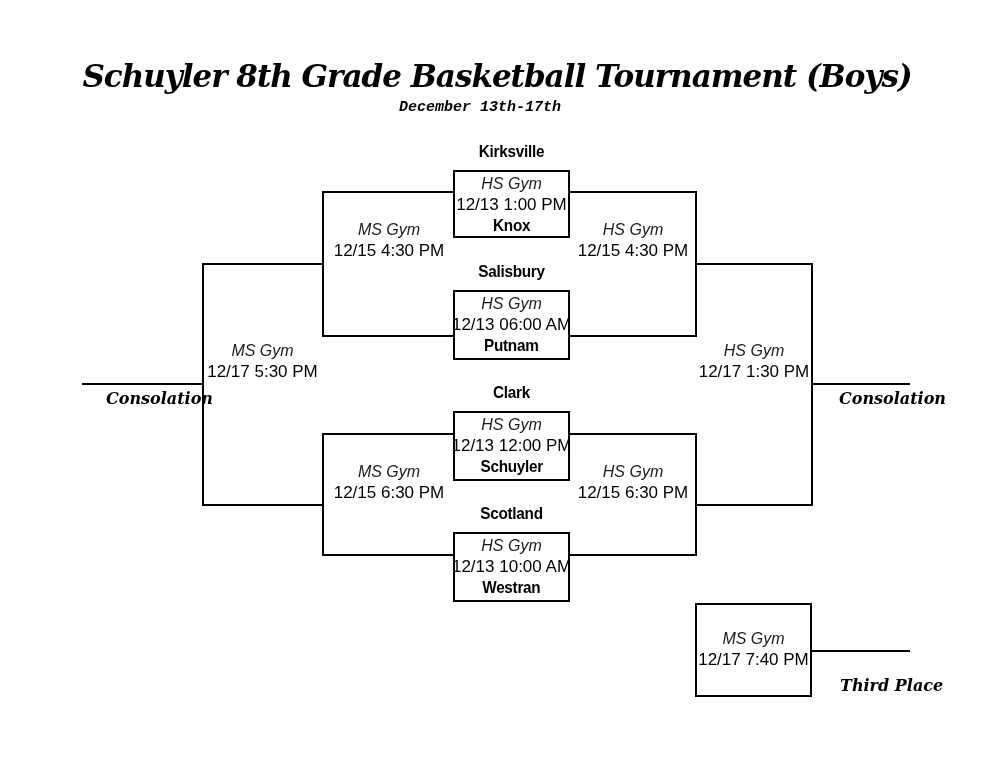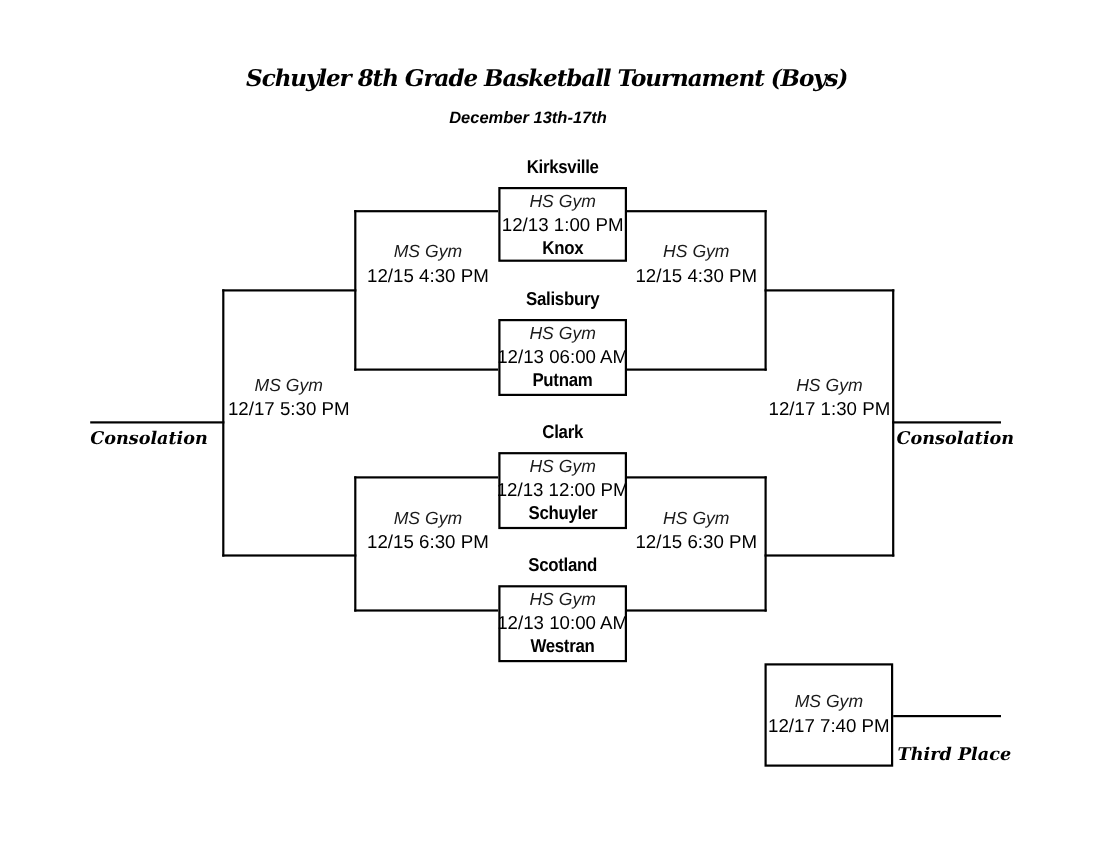--- a/index.html
+++ b/index.html
@@ -2,38 +2,38 @@
 <html><head>
 <meta charset="utf-8">
 <style>
   html,body{margin:0;padding:0;background:#fff;}
   .page{position:relative;width:994px;height:769px;background:#ffffff;overflow:hidden;
         font-family:"Liberation Sans",sans-serif;color:#000;}
   .hl{position:absolute;height:2px;background:#000;}
   .vl{position:absolute;width:2px;background:#000;}
   .title{position:absolute;left:0;top:58px;width:994px;text-align:center;
          font-family:"DejaVu Serif",serif;font-style:italic;font-weight:bold;
-         font-size:21px;letter-spacing:-1px;}
+         font-size:31px;letter-spacing:-1px;}
   .subtitle{position:absolute;left:0;top:99px;width:960px;text-align:center;
-         font-family:Liberation Sans, sans-serif;font-style:italic;font-weight:bold;
+         font-family:Liberation Mono, monospace;font-style:italic;font-weight:bold;
          font-size:15px;}
   .gamebox{position:absolute;left:453px;width:117px;box-sizing:border-box;
          border:2px solid #000;background:#fff;display:flex;flex-direction:column;
          align-items:center;padding-top:6px;}
   .gamebox.tp{left:695px;justify-content:center;padding-top:0;}
   .venue{font-style:italic;font-size:16px;line-height:12px;color:#1a1a1a;}
   .time{font-size:17px;line-height:15px;margin-top:7px;white-space:nowrap;}
   .team{font-weight:700;font-size:17px;line-height:20px;margin-top:4px;
         transform:scaleX(.9);letter-spacing:-.3px;white-space:nowrap;}
   .team-label{position:absolute;left:453px;width:117px;text-align:center;
         font-weight:700;font-size:17px;line-height:20px;transform:scaleX(.9);
         letter-spacing:-.3px;white-space:nowrap;}
   .round-label{position:absolute;text-align:center;}
   .script-label{position:absolute;font-family:"DejaVu Serif",serif;font-style:italic;
-        font-weight:bold;font-size:16px;white-space:nowrap;}
+        font-weight:bold;font-size:16px;white-space:nowrap;margin-left:24px;}
 </style>
 </head>
 <body>
 
 <div class="page">
 
   <div class="title">Schuyler 8th Grade Basketball Tournament  (Boys)</div>
   <div class="subtitle">December 13th-17th</div>
 
   <div class="hl" style="left:322px;top:191px;width:131px;"></div>

